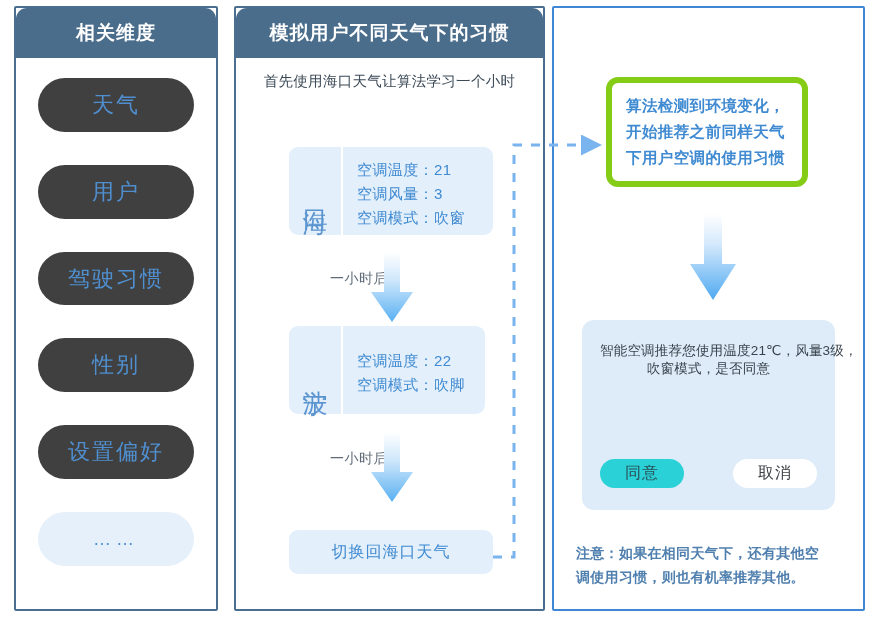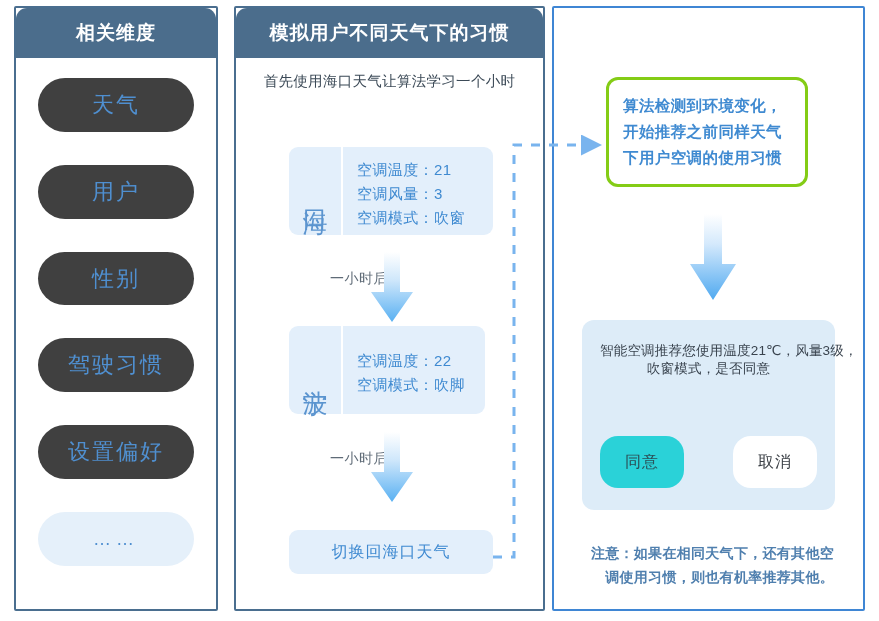--- a/index.html
+++ b/index.html
@@ -151,21 +151,21 @@
     color: #3f8ad1;
     letter-spacing: 1px;
   }
 
   
   #right-panel { left: 552px; top: 6px; width: 313px; height: 605px; }
 
   .callout {
     position: absolute;
     box-sizing: border-box;
-    border: 3px solid #84cc16;
+    border: 6px solid #84cc16;
     border-radius: 12px;
     background: #ffffff;
     padding: 12px 14px;
     display: flex;
     flex-direction: column;
     justify-content: center;
     gap: 5px;
   }
   .callout div {
     font-size: 15.5px;
@@ -193,21 +193,21 @@
   .rec-btn-row {
     position: absolute;
     left: 18px; right: 18px;
     bottom: 22px;
     display: flex;
     justify-content: space-between;
     align-items: center;
   }
   .btn {
     width: 84px;
-    height: 52px;
+    height: 29px;
     border-radius: 18px;
     display: flex;
     align-items: center;
     justify-content: center;
     font-size: 16px;
     letter-spacing: 1px;
     box-sizing: border-box;
     cursor: pointer;
     margin-top: 6px;
   }
@@ -233,22 +233,22 @@
 </style>
 </head>
 <body>
 
 <div class="panel panel-dark-outline" id="left-panel">
   <div class="panel-header">相关维度</div>
   <div class="panel-body">
     <div class="dim-list">
       <div class="dim-pill">天气</div>
       <div class="dim-pill">用户</div>
+      <div class="dim-pill">驾驶习惯</div>
       <div class="dim-pill">性别</div>
-      <div class="dim-pill">驾驶习惯</div>
       <div class="dim-pill">设置偏好</div>
       <div class="dim-pill muted">……</div>
     </div>
   </div>
 </div>
 
 <div class="panel panel-dark-outline" id="mid-panel">
   <div class="panel-header">模拟用户不同天气下的习惯</div>
   <div class="panel-body">
 
@@ -323,21 +323,21 @@
 
   <div class="rec-box" style="left:28px; top:312px; width:253px; height:190px;">
     <div class="rec-line">智能空调推荐您使用温度21℃，风量3级，</div>
     <div class="rec-line second">吹窗模式，是否同意</div>
     <div class="rec-btn-row">
       <div class="btn btn-agree">同意</div>
       <div class="btn btn-cancel">取消</div>
     </div>
   </div>
 
-  <div class="note" style="left:8px; top:534px; width:272px;text-align:right;">
+  <div class="note" style="left:22px; top:534px; width:272px;">
     <div>注意：如果在相同天气下，还有其他空</div>
     <div>调使用习惯，则也有机率推荐其他。</div>
   </div>
 
 </div>
 
 <svg id="connector" viewBox="0 0 879 621">
   <defs>
     <marker id="arrowhead" markerWidth="7" markerHeight="7" refX="1" refY="3.5" orient="auto">
       <polygon points="0 0, 7 3.5, 0 7" fill="#79b4ee"></polygon>

